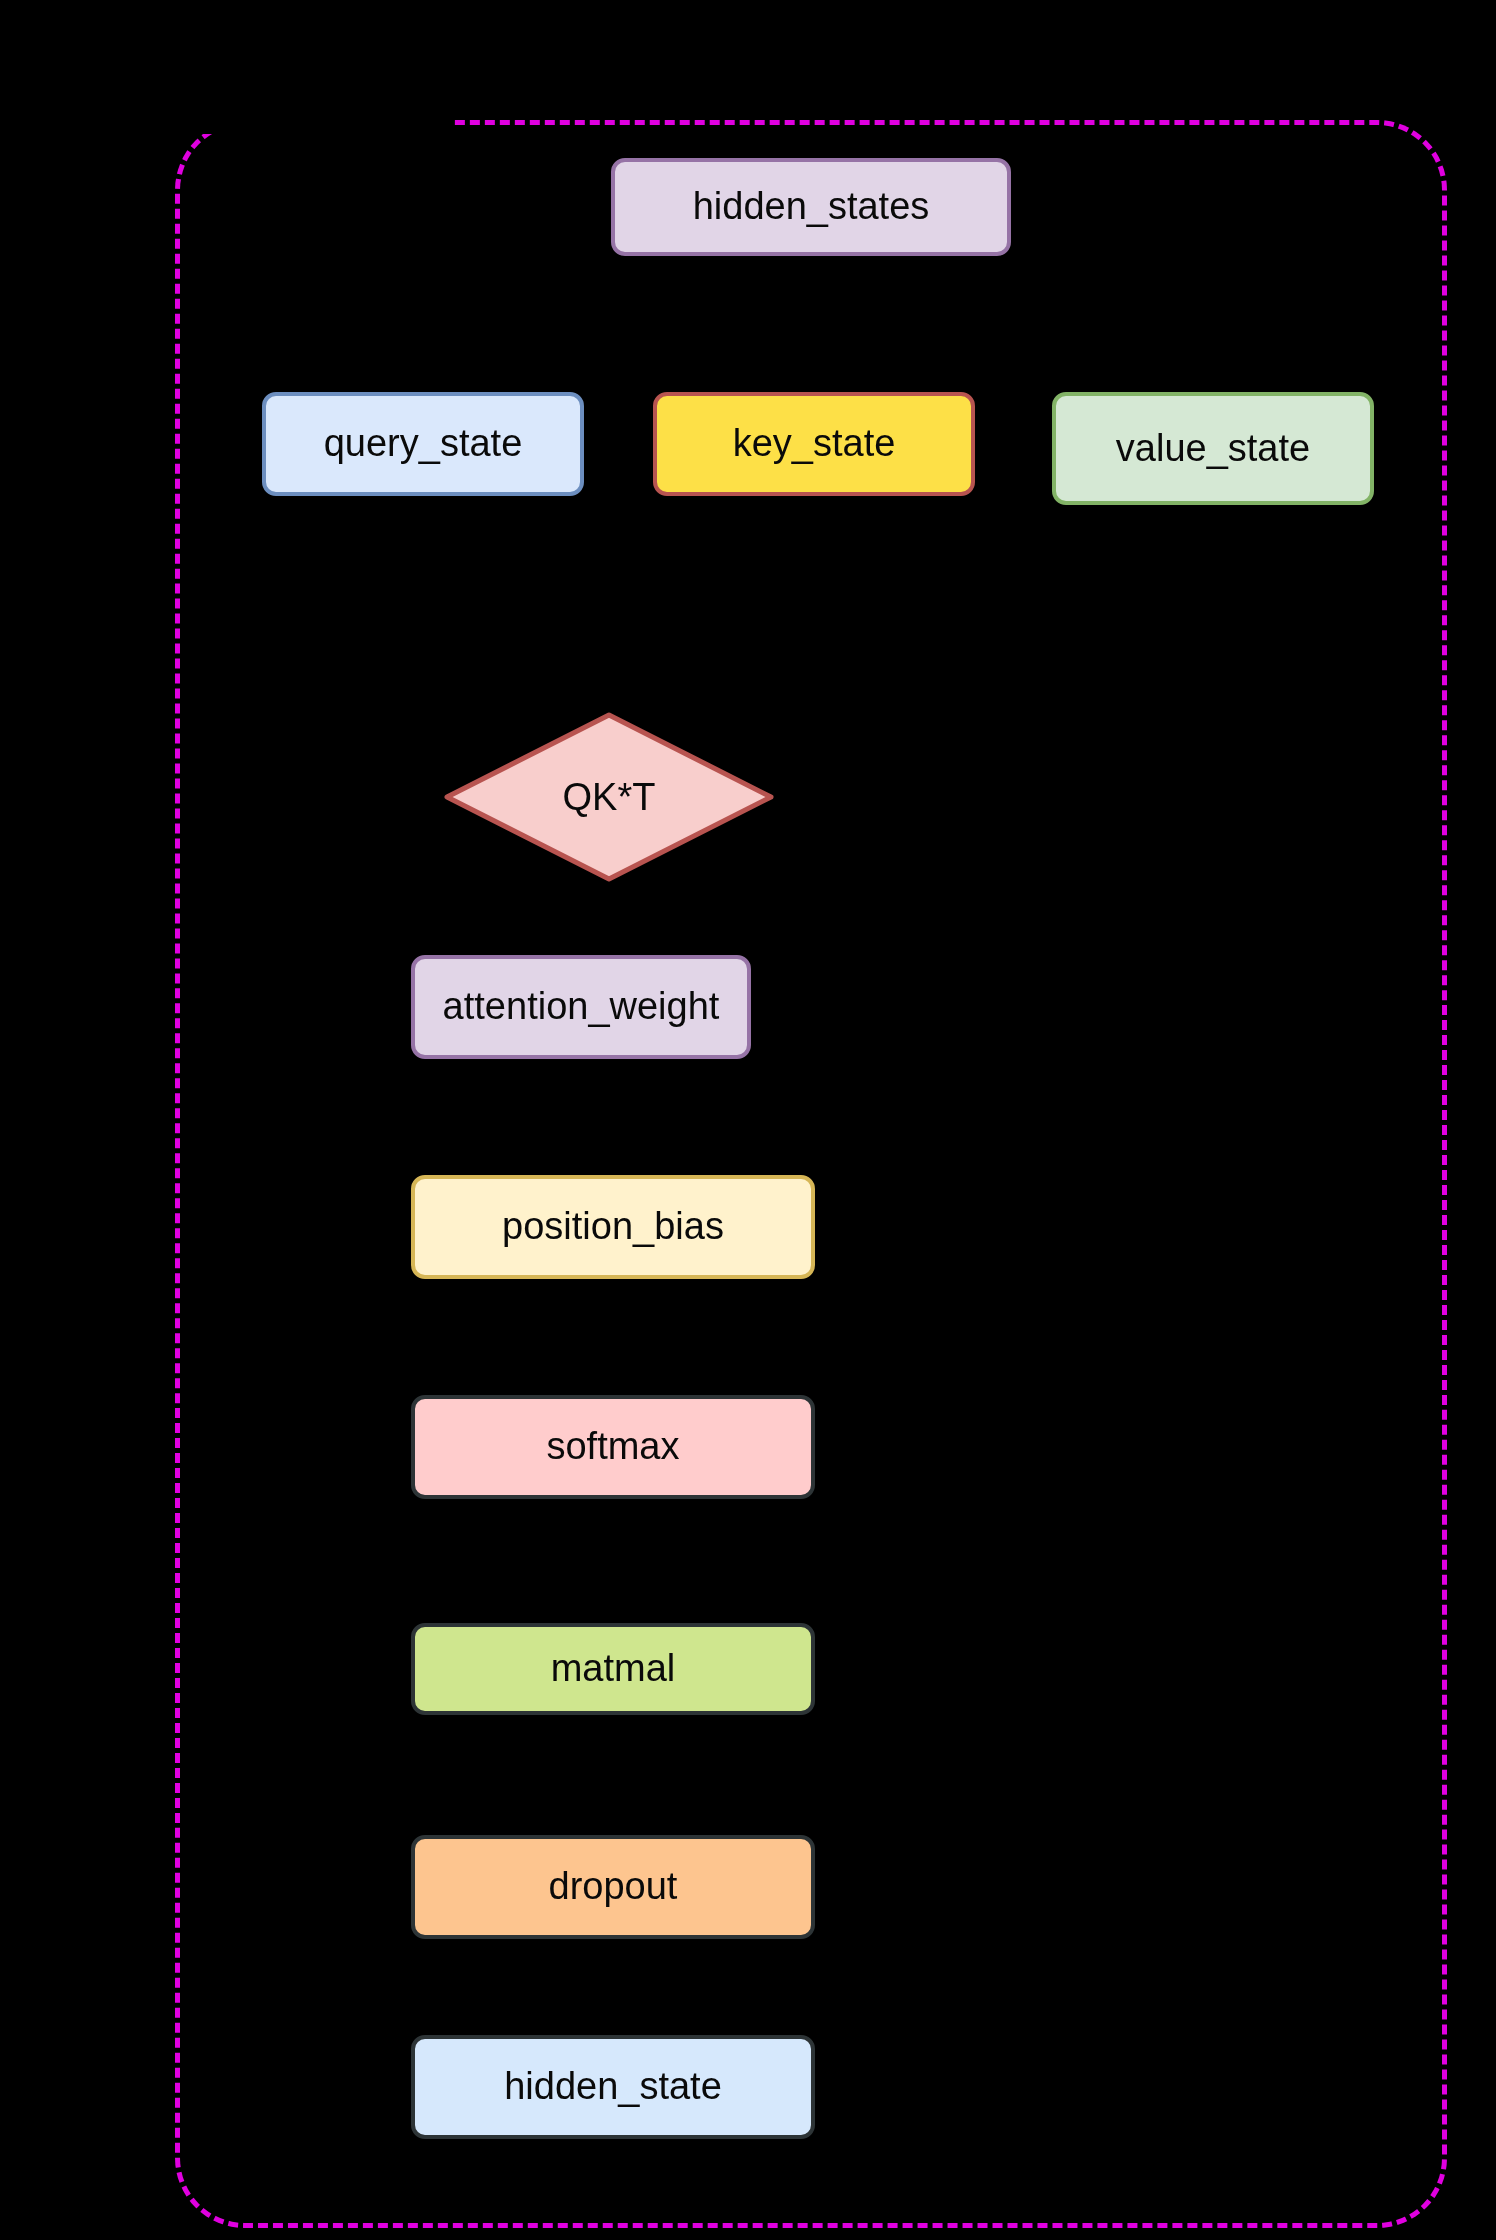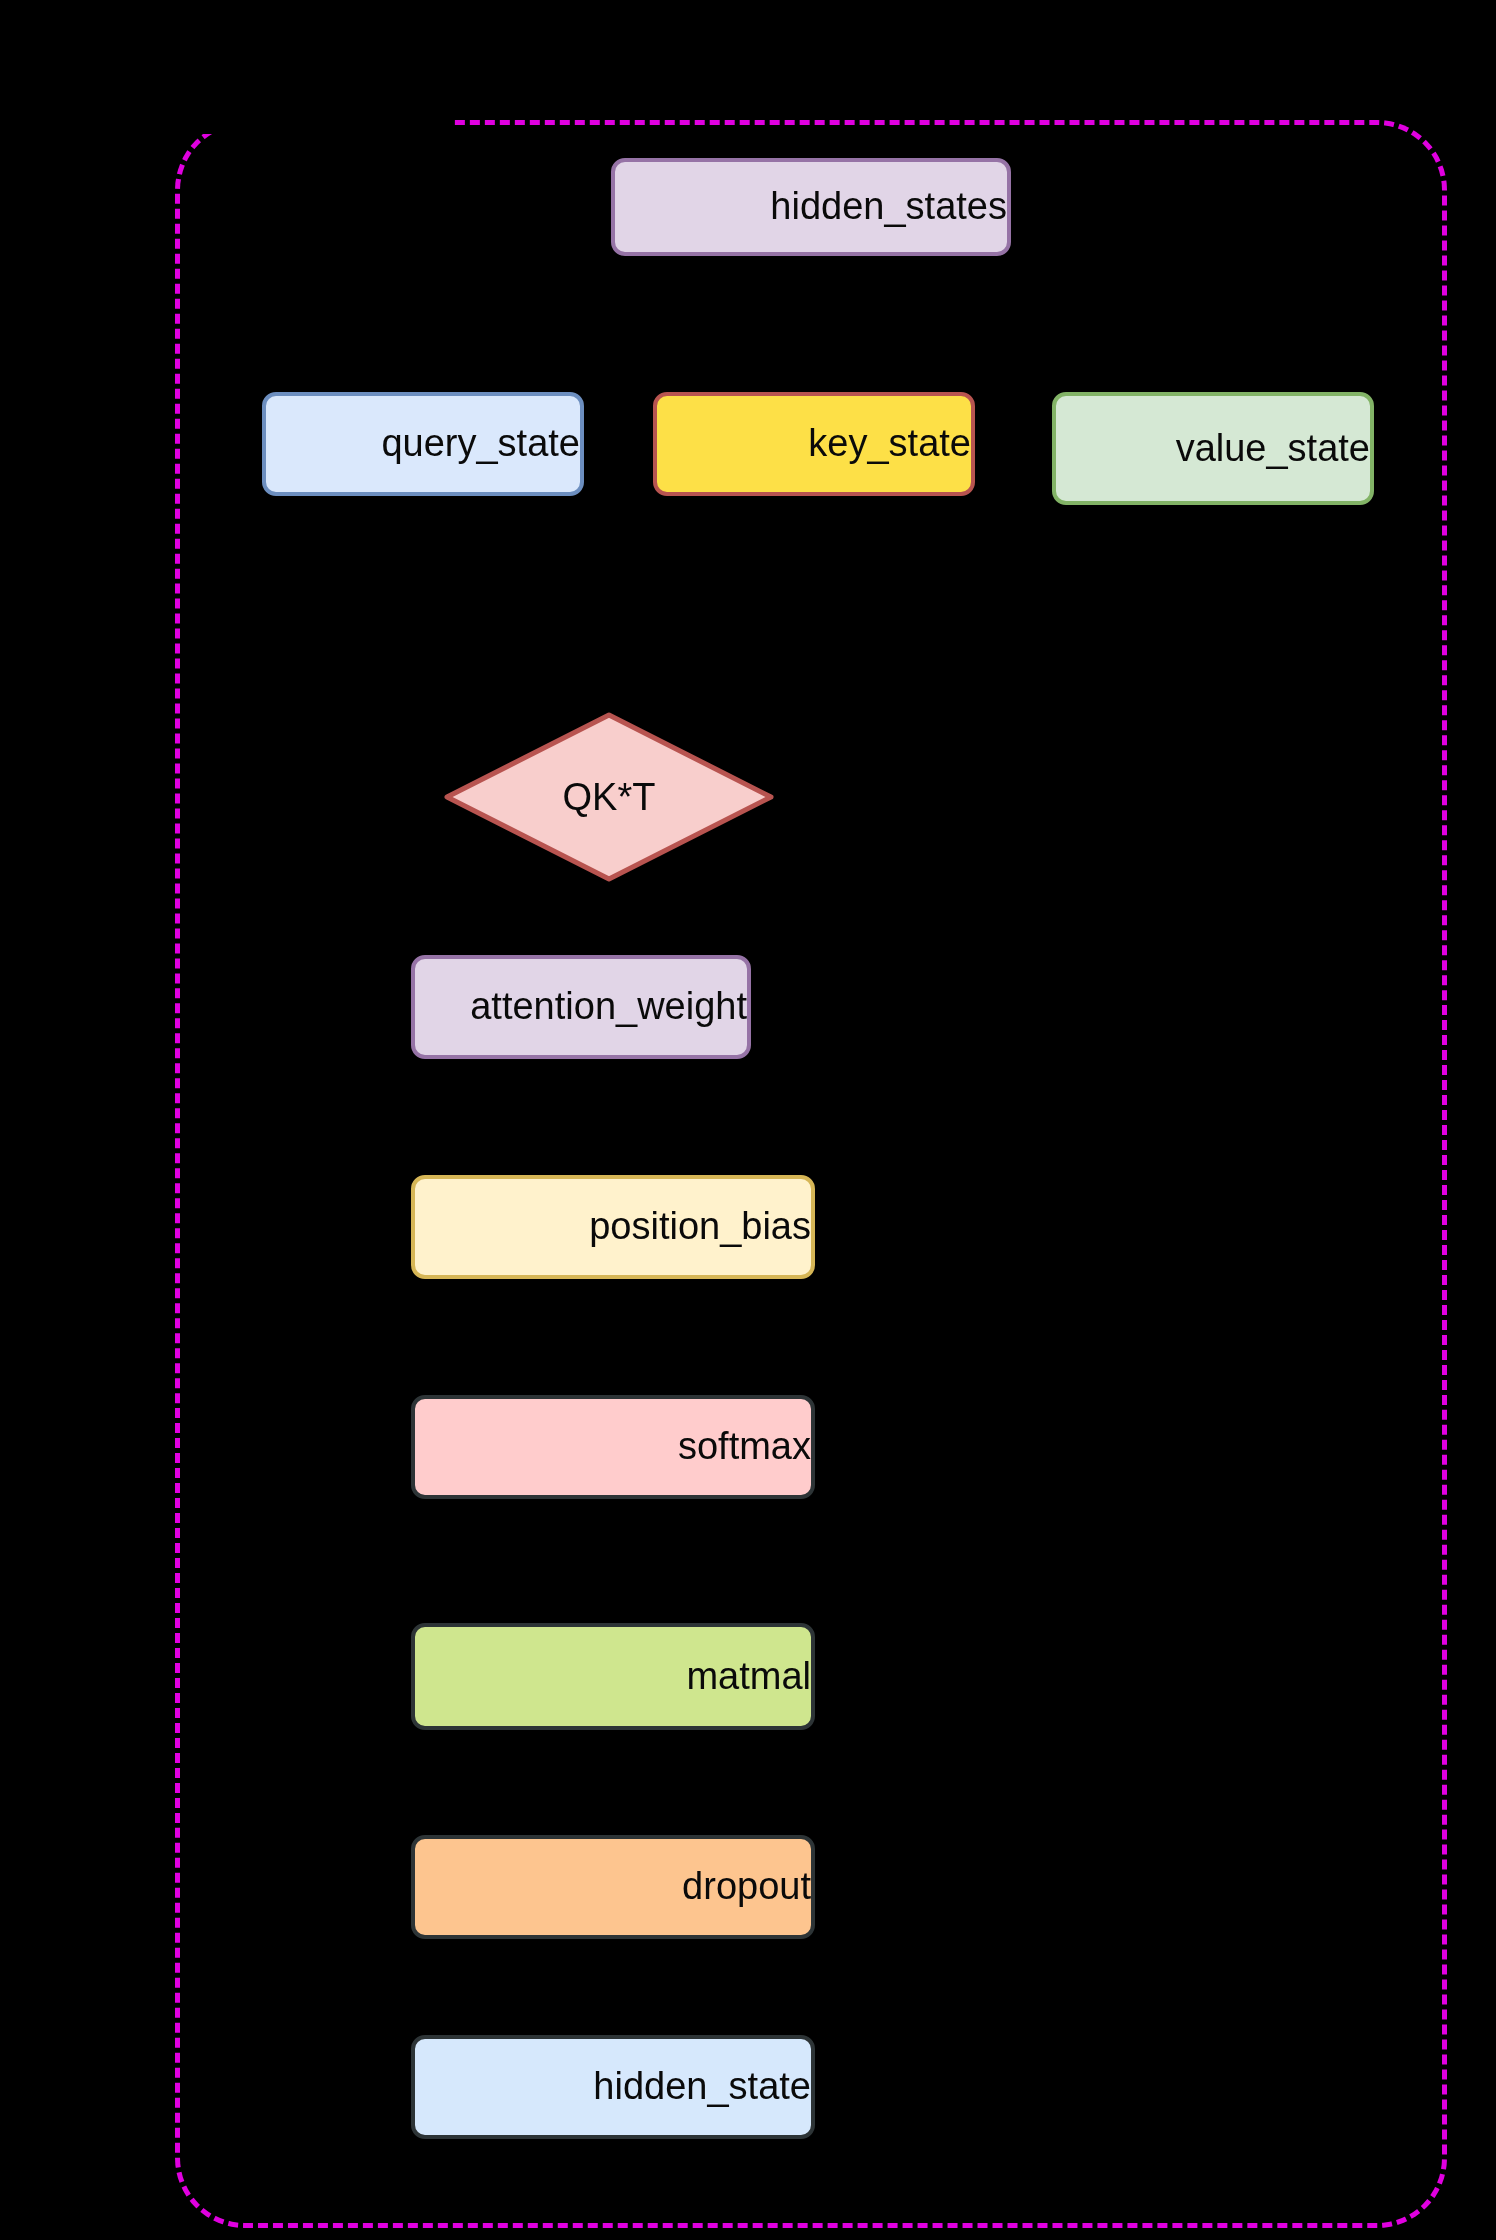--- a/index.html
+++ b/index.html
@@ -58,21 +58,21 @@
     color: #ffffff;
     font-size: 42px;
     letter-spacing: 0.2px;
   }
 
   
   .node {
     position: absolute;
     display: flex;
     align-items: center;
-    justify-content: flex-end;
+    justify-content: center;
     border-radius: 14px;
     border-width: 4px;
     border-style: solid;
     color: #0a0a0a;
     font-size: 38px;
     text-align: center;
     line-height: 1.1;
     white-space: nowrap;
   }
 
@@ -127,21 +127,21 @@
       </div>
       <div class="node" style="left: 411px; top: 955px; width: 340px; height: 104px; background: rgb(225, 213, 231); border-color: rgb(150, 115, 166);">
         <span>attention_weight</span>
       </div>
       <div class="node" style="left: 411px; top: 1175px; width: 404px; height: 104px; background: rgb(255, 242, 204); border-color: rgb(214, 182, 86);">
         <span>position_bias</span>
       </div>
       <div class="node" style="left: 411px; top: 1395px; width: 404px; height: 104px; background: rgb(255, 204, 204); border-color: rgb(45, 52, 54);">
         <span>softmax</span>
       </div>
-      <div class="node" style="left: 411px; top: 1623px; width: 404px; height: 107px; background: rgb(207, 230, 142); border-color: rgb(45, 52, 54);">
+      <div class="node" style="left: 411px; top: 1623px; width: 404px; height: 92px; background: rgb(207, 230, 142); border-color: rgb(45, 52, 54);">
         <span>matmal</span>
       </div>
       <div class="node" style="left: 411px; top: 1835px; width: 404px; height: 104px; background: rgb(253, 197, 143); border-color: rgb(45, 52, 54);">
         <span>dropout</span>
       </div>
       <div class="node" style="left: 411px; top: 2035px; width: 404px; height: 104px; background: rgb(214, 232, 252); border-color: rgb(45, 52, 54);">
         <span>hidden_state</span>
       </div>
     </div>
 

